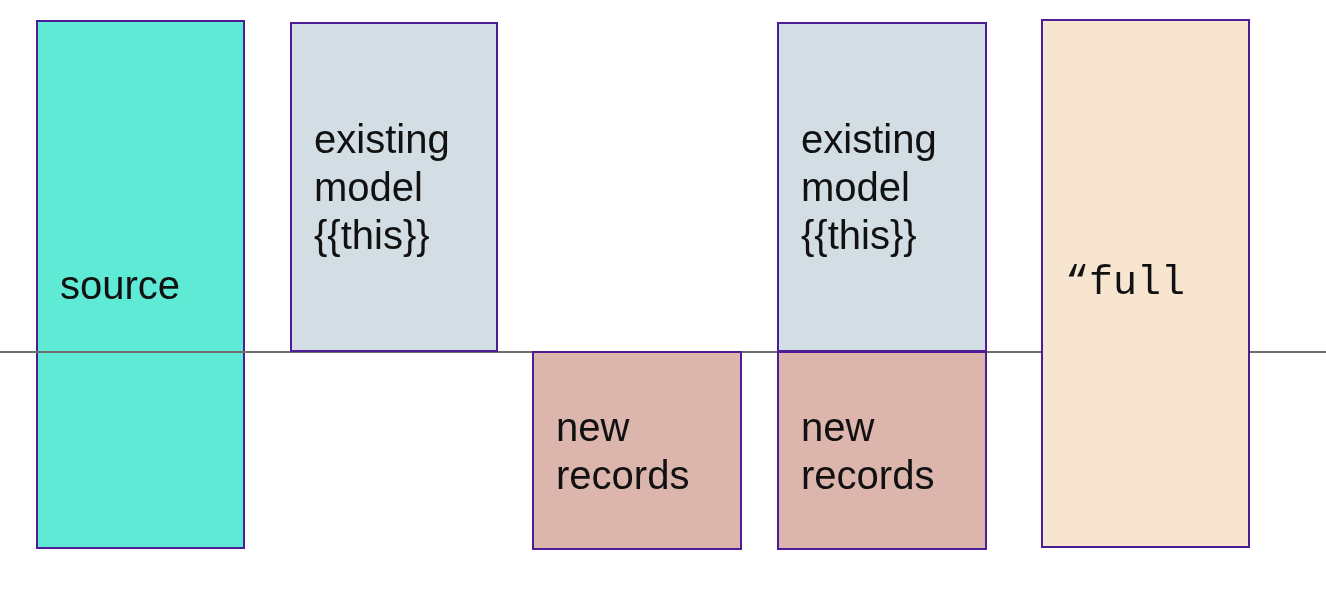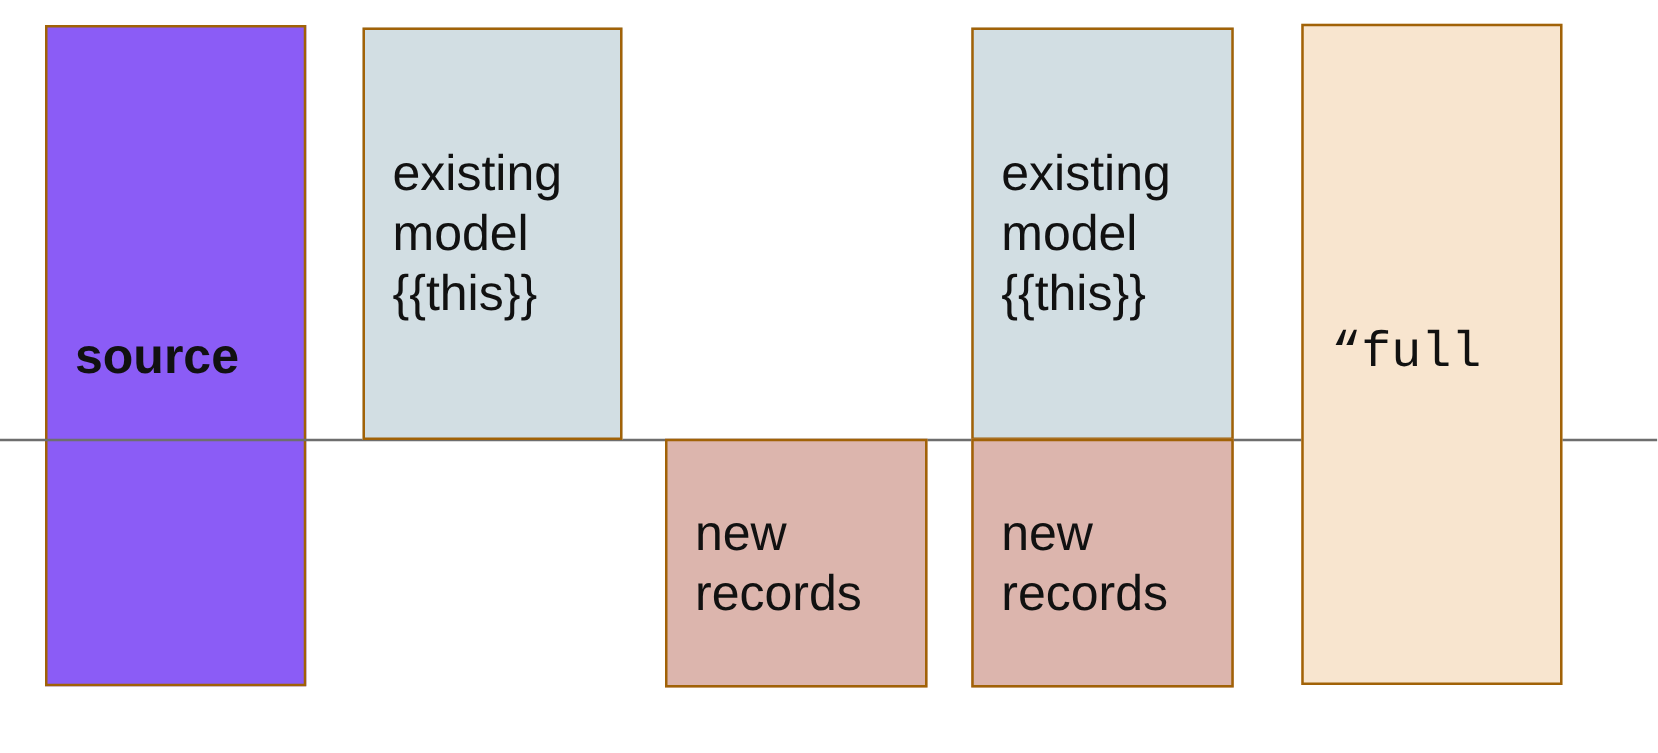--- a/index.html
+++ b/index.html
@@ -21,21 +21,21 @@
     left: 0;
     top: 351px;
     width: 1326px;
     height: 2px;
     background: #6e6e6e;
     z-index: 2;
   }
   .box {
     position: absolute;
     box-sizing: border-box;
-    border: 2px solid #a16207;
+    border: 2px solid #4c1d95;
     display: flex;
     flex-direction: column;
     justify-content: center;
     align-items: flex-start;
     padding-left: 22px;
     padding-right: 8px;
     font-size: 40px;
     line-height: 48px;
     z-index: 3;
   }
@@ -82,21 +82,21 @@
     font-family: Liberation Mono, monospace;
   }
 </style>
 </head>
 <body>
 
 <div class="canvas">
 
   <div class="divider" style="background-color: rgb(110, 110, 110);"></div>
 
-  <div class="box box-source" style="background-color: #8b5cf6; font-weight: bold;">
+  <div class="box box-source" style="background-color: #5eead4;">
     <div class="txt-line">source</div>
   </div>
 
   <div class="box box-existing-1" style="background-color: rgb(210, 222, 227);">
     <div class="txt-line">existing</div>
     <div class="txt-line">model</div>
     <div class="txt-line">{{this}}</div>
   </div>
 
   <div class="box box-new-1" style="background-color: rgb(220, 181, 173);">

